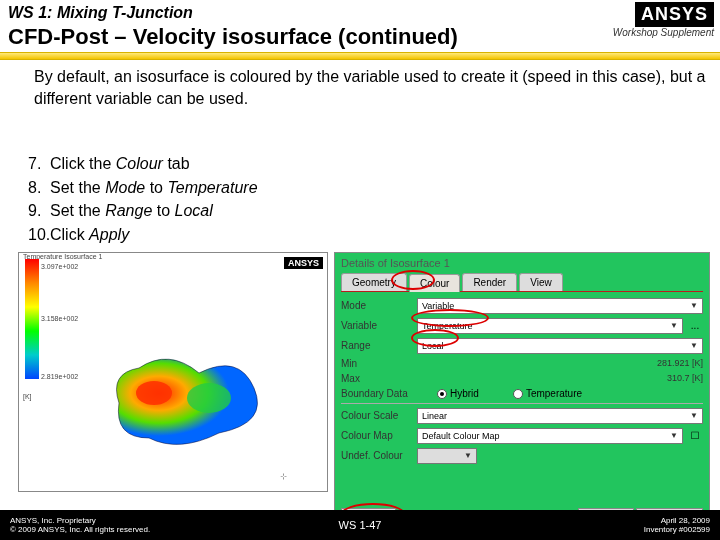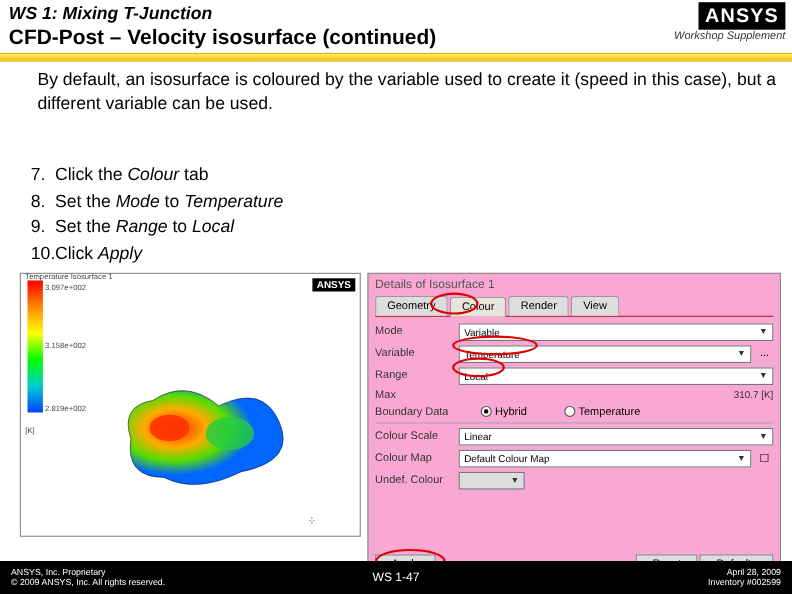--- a/index.html
+++ b/index.html
@@ -1,40 +1,40 @@
 <!DOCTYPE html>
 <html><head>
 <meta charset="utf-8">
 <style>
   * { box-sizing: border-box; margin: 0; padding: 0; }
   body { width: 720px; height: 540px; font-family: Arial, sans-serif; background: #fff; position: relative; overflow: hidden; }
   .header { position: relative; padding: 4px 8px 2px; }
   .ws-label { font-weight: bold; font-style: italic; font-size: 16px; }
-  .title { font-weight: bold; font-size: 19px; margin-top: 2px; }
+  .title { font-weight: bold; font-size: 22px; margin-top: 2px; }
   .logo-box { position: absolute; right: 6px; top: 2px; width: 120px; text-align: right; }
   .logo { background: #000; color: #fff; font-weight: bold; font-size: 18px; padding: 2px 6px; display: inline-block; letter-spacing: 1px; }
   .logo-sub { font-style: italic; font-size: 10px; color: #333; }
   .yellow-bar { height: 8px; background: linear-gradient(#ffe97a, #f3c400); border-top: 1px solid #d8b200; border-bottom: 1px solid #d8b200; }
   .content { padding: 6px 2px 0 28px; font-size: 16px; line-height: 1.35; }
   .intro { margin-left: 6px; margin-bottom: 4px; }
   ol { list-style: none; margin-top: 44px; }
   ol li { margin-bottom: 2px; }
   .num { display: inline-block; width: 22px; }
   .images-row { display: flex; gap: 6px; margin-top: 6px; padding: 0 10px 0 18px; align-items: flex-start; }
   .viz { width: 310px; height: 240px; border: 1px solid #888; background: #fff; position: relative; }
   .legend { position: absolute; left: 6px; top: 6px; width: 14px; height: 120px; background: linear-gradient(to bottom, #ff0000, #ff8800, #ffff00, #00ff00, #00cccc, #0044ff); }
   .legend-title { position: absolute; left: 4px; top: 0; font-size: 7px; color: #444; }
   .legend-t1 { position: absolute; left: 22px; top: 10px; font-size: 7px; color: #444; }
   .legend-t2 { position: absolute; left: 22px; top: 62px; font-size: 7px; color: #444; }
   .legend-t3 { position: absolute; left: 22px; top: 120px; font-size: 7px; color: #444; }
   .legend-unit { position: absolute; left: 4px; top: 140px; font-size: 7px; color: #444; }
   .viz-ansys { position: absolute; right: 4px; top: 4px; background: #000; color: #fff; font-size: 9px; font-weight: bold; padding: 1px 4px; }
   .blob-svg { position: absolute; left: 80px; top: 90px; }
   .triad { position: absolute; right: 40px; bottom: 10px; font-size: 8px; color: #666; }
-  .panel { flex: 1; border: 1px solid #888; background: #f9a8d4; font-size: 10px; padding: 4px 6px 4px 6px; height: 280px; position: relative; }
+  .panel { flex: 1; border: 1px solid #888; background: #22c55e; font-size: 10px; padding: 4px 6px 4px 6px; height: 280px; position: relative; }
   .panel-title { font-size: 11px; color: #555; margin-bottom: 4px; }
   .tabs { display: flex; border-bottom: 1px solid #b91c1c; margin-bottom: 6px; position: relative; }
   .tab { padding: 3px 10px; border: 1px solid #999; border-bottom: none; background: #ddd; font-size: 10px; margin-right: 2px; border-radius: 3px 3px 0 0; }
   .tab.active { background: #e8e4dd; position: relative; top: 1px; }
   .tab-circle { position: absolute; left: 50px; top: -3px; width: 44px; height: 20px; border: 2px solid #d00; border-radius: 50%; pointer-events: none; }
   .row { display: flex; align-items: center; margin-bottom: 4px; gap: 4px; }
   .lbl { width: 72px; font-size: 10px; color: #333; }
   .sel { flex: 1; background: #fff; border: 1px solid #777; height: 16px; padding: 0 4px; font-size: 9px; display: flex; align-items: center; justify-content: space-between; }
   .sel .arrow { font-size: 8px; color: #333; }
   .dots { width: 16px; text-align: center; }
@@ -130,20 +130,24 @@
       <div class="lbl">Range</div>
       <div class="sel">
           <span>Local</span>
           <span class="arrow">▼</span>
         </div>
     </div>
     <div class="row-circle c1"></div>
     <div class="row-circle c2"></div>
 
     <div class="row">
+      <div class="lbl">Min</div>
+      <div class="val" style="margin-left:auto">281.921 [K]</div>
+    </div>
+    <div class="row">
       <div class="lbl">Max</div>
       <div class="val" style="margin-left:auto">310.7 [K]</div>
     </div>
     <div class="row">
       <div class="lbl">Boundary Data</div>
       <span style="margin-left:20px"><span class="radio on"></span><span>Hybrid</span></span>
       <span style="margin-left:30px"><span class="radio"></span><span>Temperature</span></span>
     </div>
     <div class="hr"></div>
     <div class="row">

